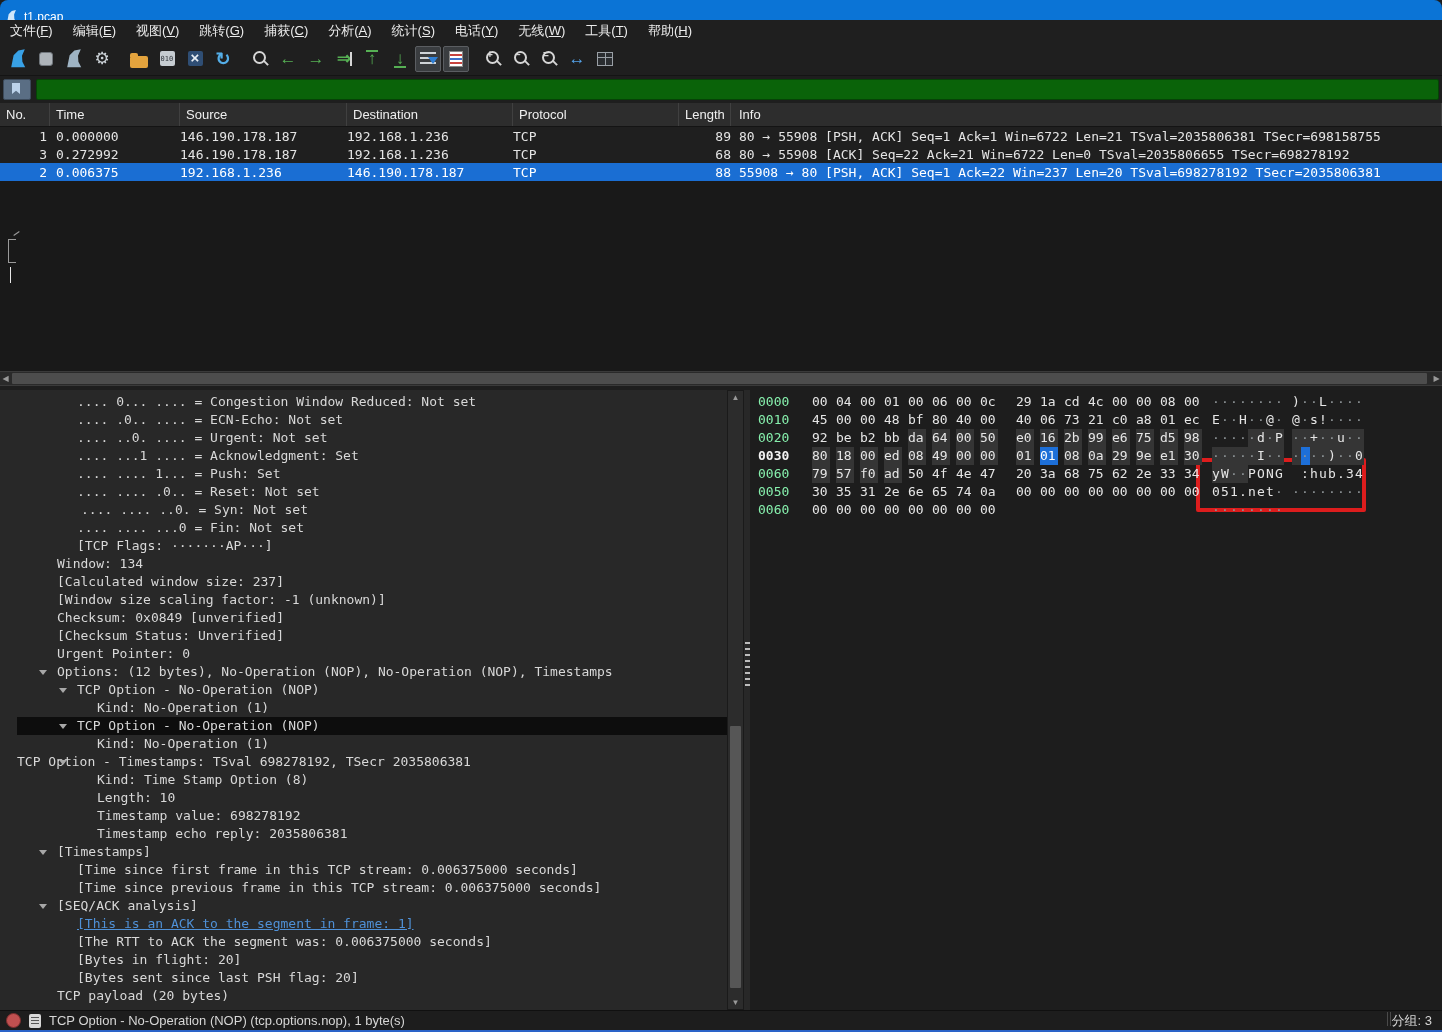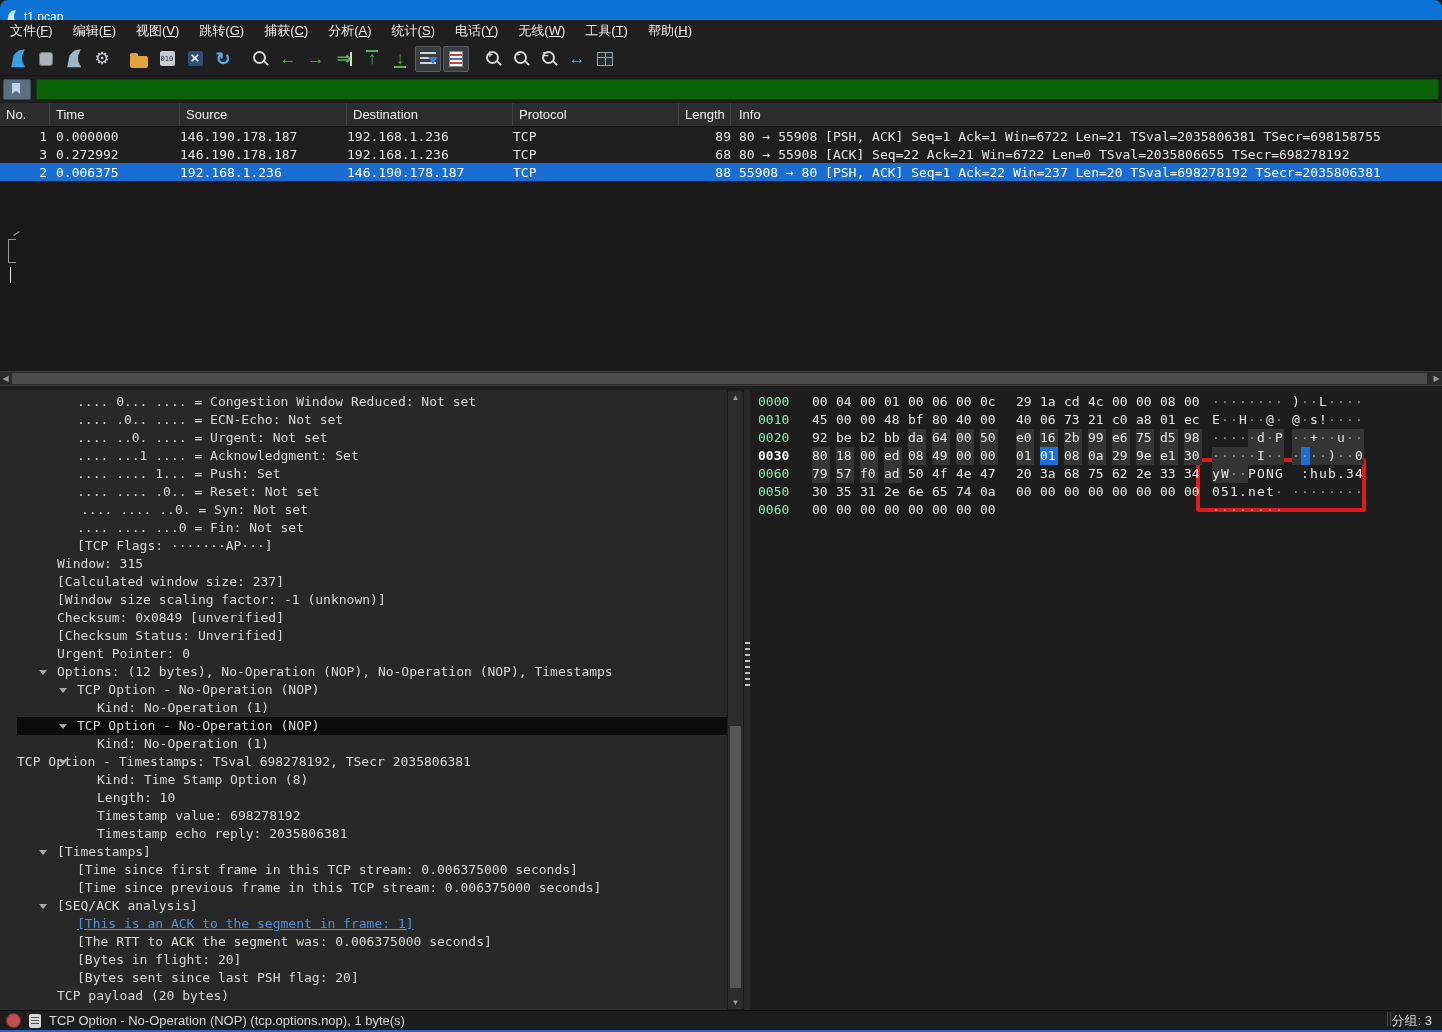--- a/index.html
+++ b/index.html
@@ -290,21 +290,21 @@
     <div class="tree-pane" id="tree">
         <div class="trow mono" style="padding-left: 60px;"><span>.... 0... .... = Congestion Window Reduced: Not set</span></div>
         <div class="trow mono" style="padding-left: 60px;"><span>.... .0.. .... = ECN-Echo: Not set</span></div>
         <div class="trow mono" style="padding-left: 60px;"><span>.... ..0. .... = Urgent: Not set</span></div>
         <div class="trow mono" style="padding-left: 60px;"><span>.... ...1 .... = Acknowledgment: Set</span></div>
         <div class="trow mono" style="padding-left: 60px;"><span>.... .... 1... = Push: Set</span></div>
         <div class="trow mono" style="padding-left: 60px;"><span>.... .... .0.. = Reset: Not set</span></div>
         <div class="trow mono" style="padding-left: 64px;"><span>.... .... ..0. = Syn: Not set</span></div>
         <div class="trow mono" style="padding-left: 60px;"><span>.... .... ...0 = Fin: Not set</span></div>
         <div class="trow mono" style="padding-left: 60px;"><span>[TCP Flags: ·······AP···]</span></div>
-        <div class="trow mono" style="padding-left: 40px;"><span>Window: 315</span></div>
+        <div class="trow mono" style="padding-left: 40px;"><span>Window: 134</span></div>
         <div class="trow mono" style="padding-left: 40px;"><span>[Calculated window size: 237]</span></div>
         <div class="trow mono" style="padding-left: 40px;"><span>[Window size scaling factor: -1 (unknown)]</span></div>
         <div class="trow mono" style="padding-left: 40px;"><span>Checksum: 0x0849 [unverified]</span></div>
         <div class="trow mono" style="padding-left: 40px;"><span>[Checksum Status: Unverified]</span></div>
         <div class="trow mono" style="padding-left: 40px;"><span>Urgent Pointer: 0</span></div>
         <div class="trow mono" style="padding-left: 40px;"><span class="tarrow" style="left: 22px;"></span><span>Options: (12 bytes), No-Operation (NOP), No-Operation (NOP), Timestamps</span></div>
         <div class="trow mono" style="padding-left: 60px;"><span class="tarrow" style="left: 42px;"></span><span>TCP Option - No-Operation (NOP)</span></div>
         <div class="trow mono" style="padding-left: 80px;"><span>Kind: No-Operation (1)</span></div>
         <div class="trow mono sel" style="padding-left: 60px;"><span class="tarrow" style="left: 42px;"></span><span>TCP Option - No-Operation (NOP)</span></div>
         <div class="trow mono" style="padding-left: 80px;"><span>Kind: No-Operation (1)</span></div>

